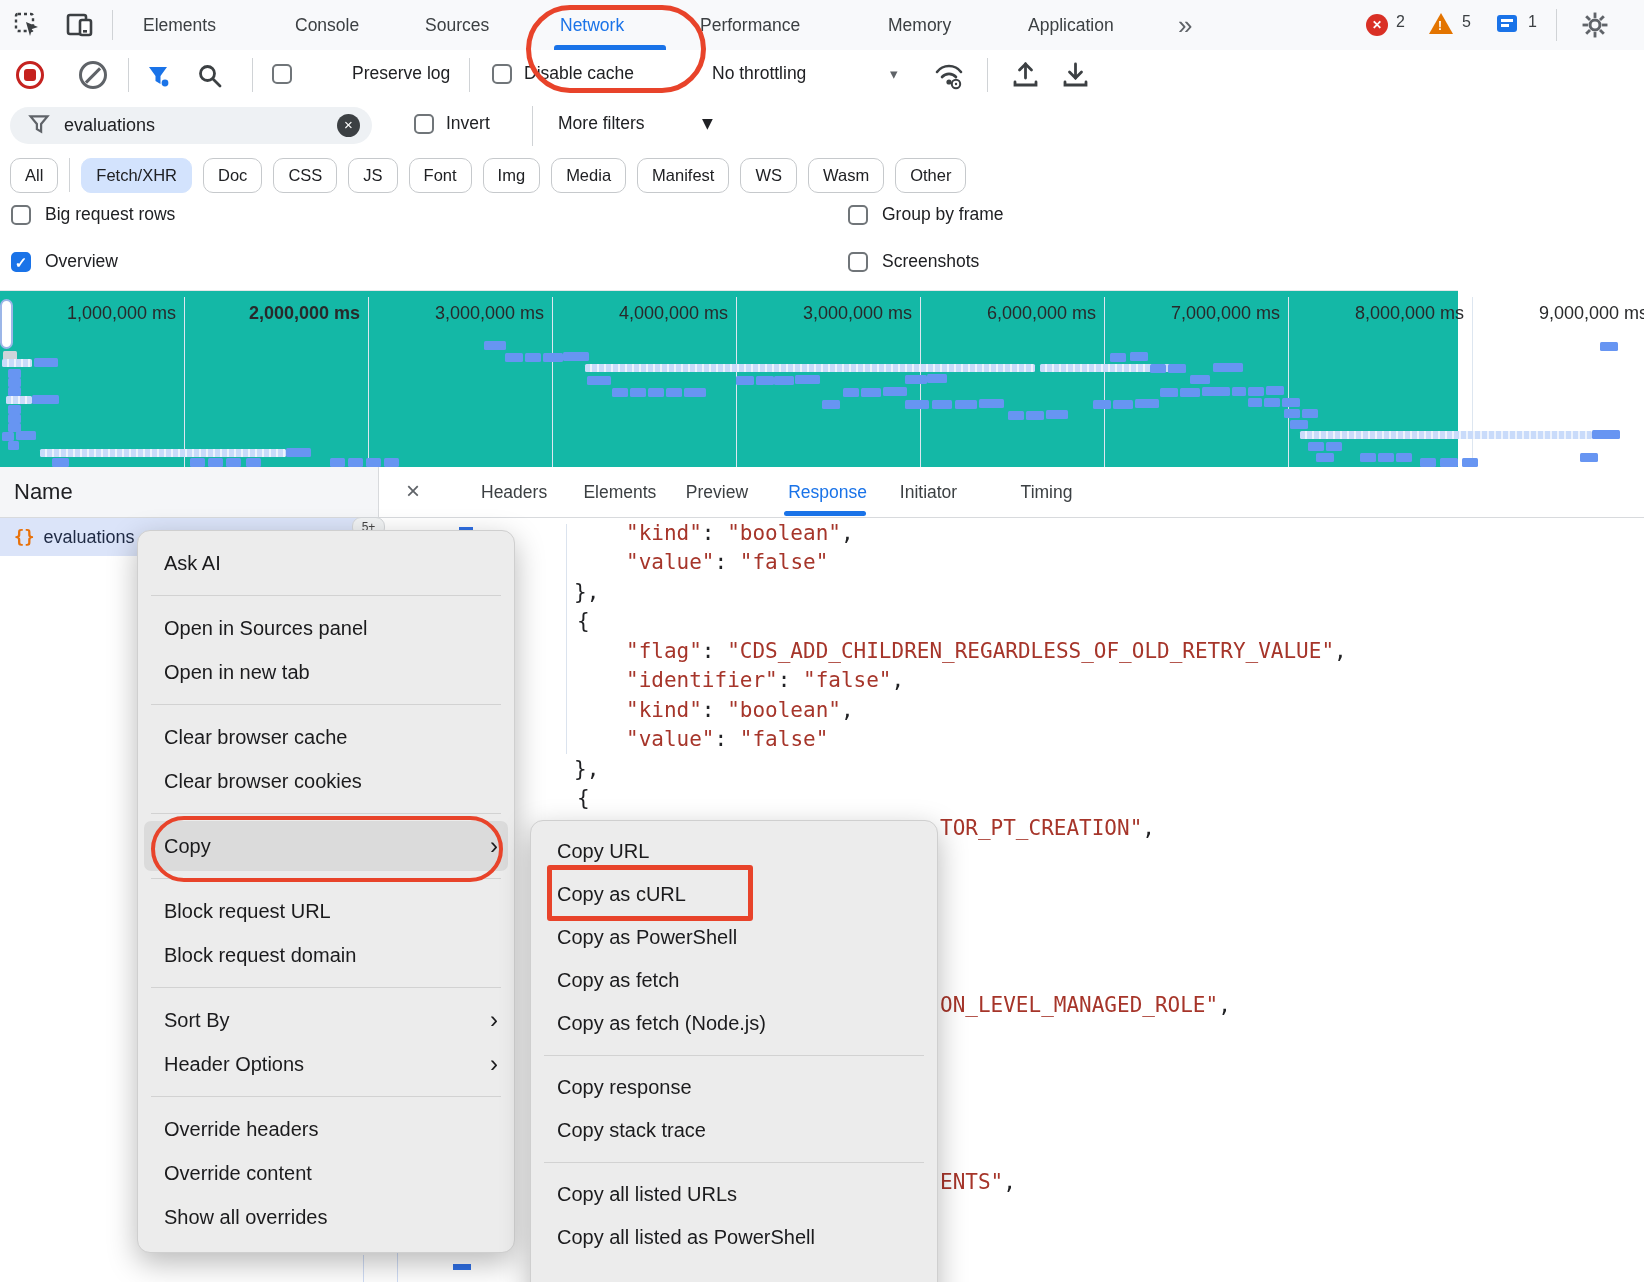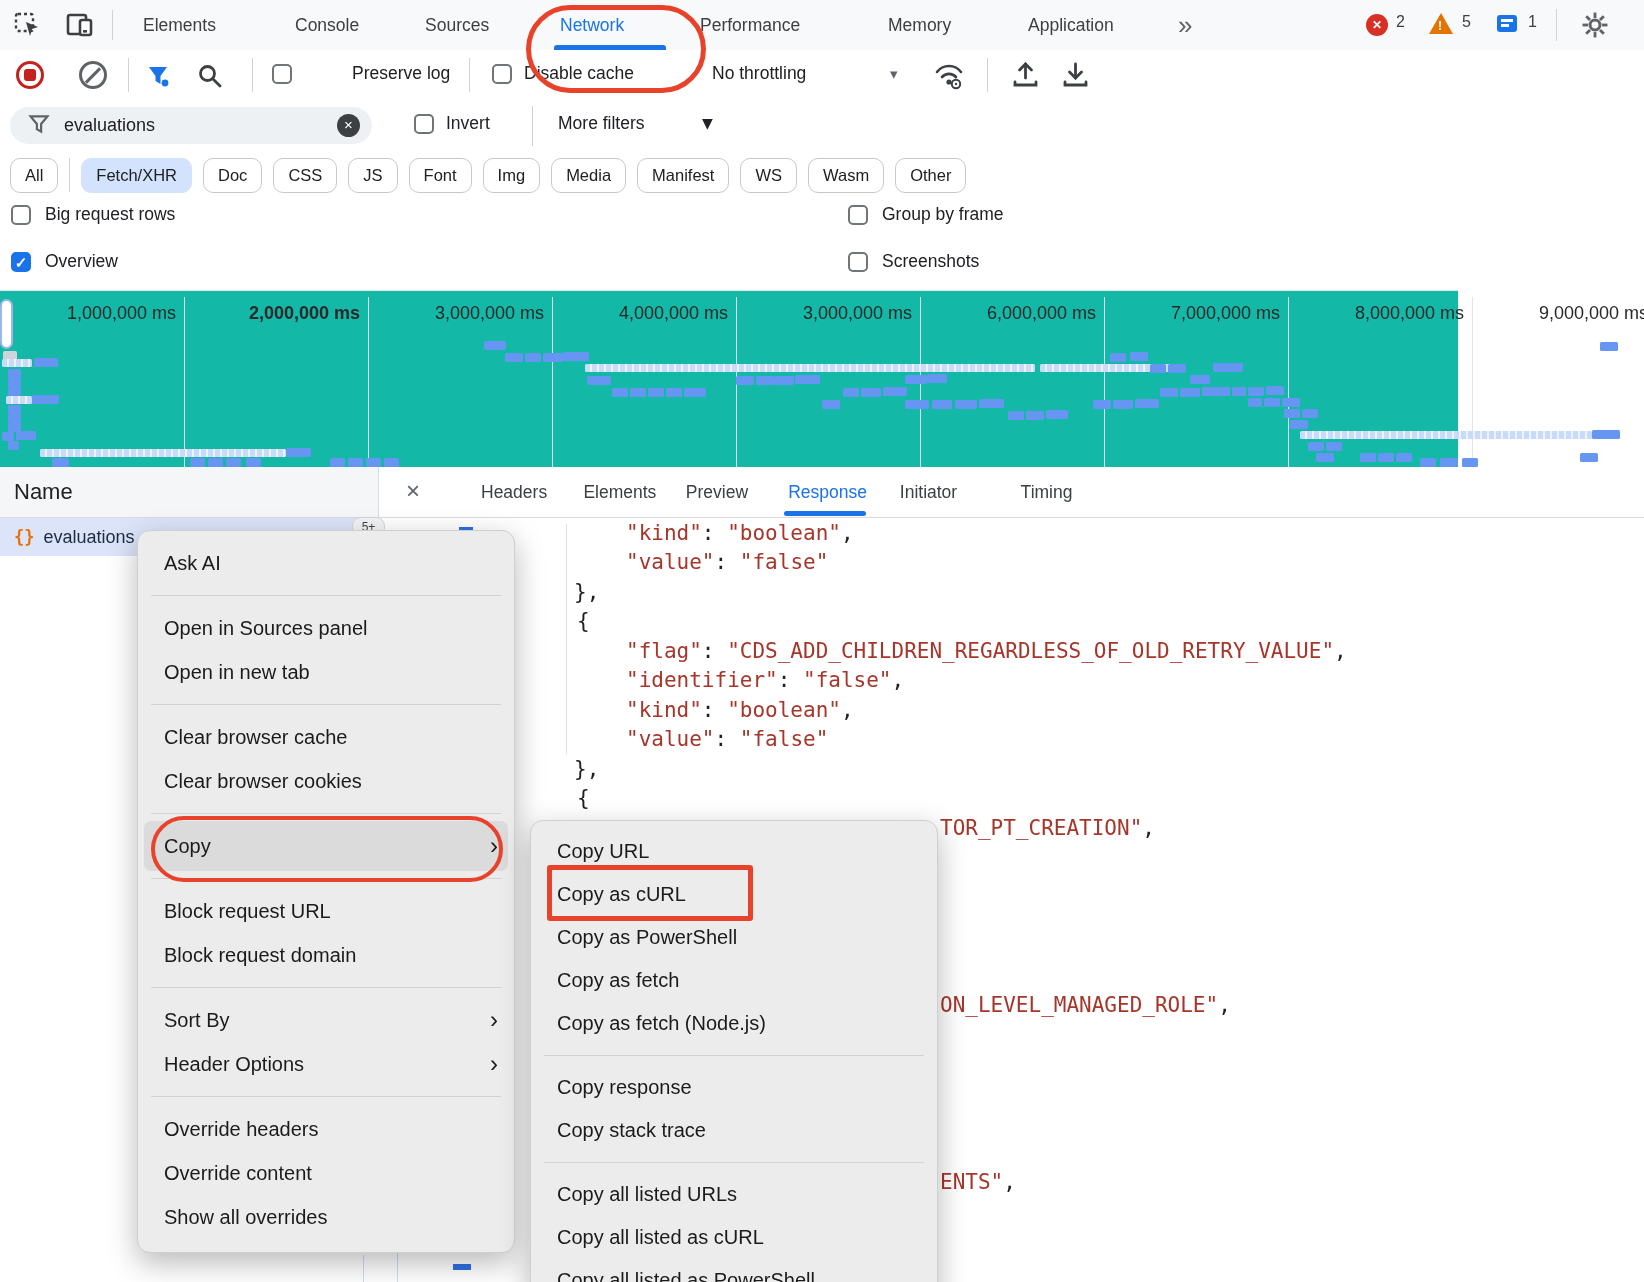--- a/index.html
+++ b/index.html
@@ -402,21 +402,20 @@
         <div class="mitem"><span>Copy URL</span></div>
         <div class="mitem"><span>Copy as cURL</span></div>
         <div class="mitem"><span>Copy as PowerShell</span></div>
         <div class="mitem"><span>Copy as fetch</span></div>
         <div class="mitem"><span>Copy as fetch (Node.js)</span></div>
         <div class="msep"></div>
         <div class="mitem"><span>Copy response</span></div>
         <div class="mitem"><span>Copy stack trace</span></div>
         <div class="msep"></div>
         <div class="mitem"><span>Copy all listed URLs</span></div>
-        <div class="mitem"><span>Copy all listed as cURL</span></div>
         <div class="mitem"><span>Copy all listed as PowerShell</span></div>
       </div>
   </div>
 
   <div class="anno" style="left:526px;top:5px;width:180px;height:88px;border-radius:44px;"></div>
   <div class="anno" style="left:151px;top:816px;width:352px;height:66px;border-radius:33px;border-width:4px;"></div>
   <div class="anno" style="left:547px;top:865px;width:206px;height:56px;border-radius:3px;"></div>
 
 </div>
 

